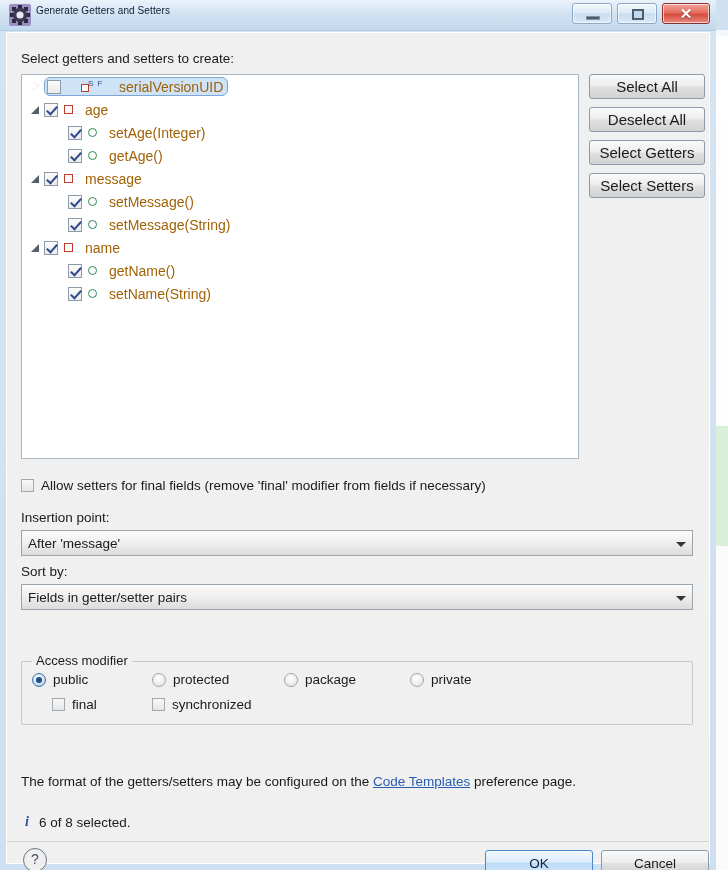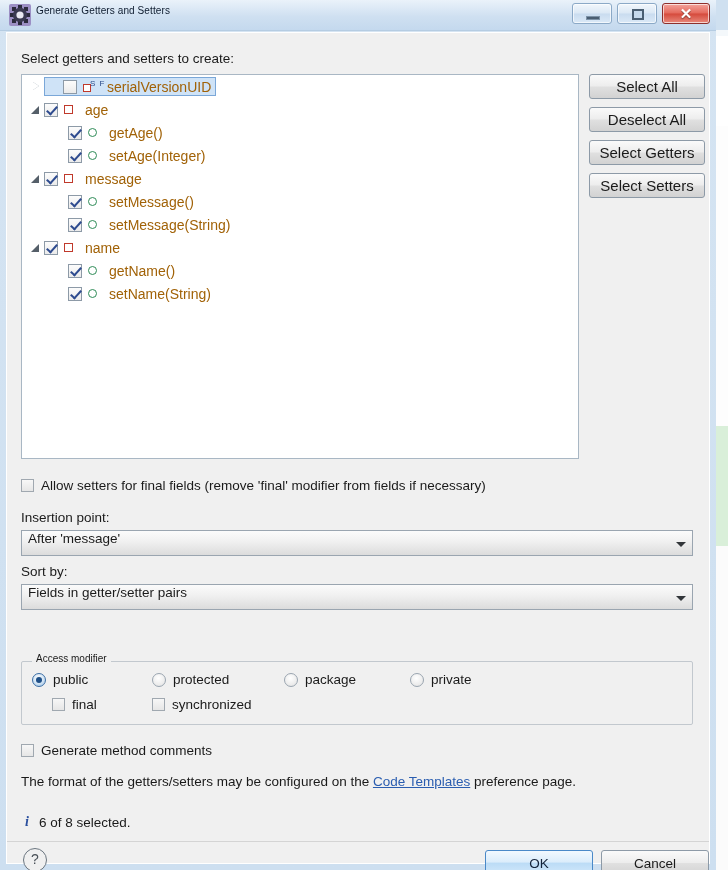--- a/index.html
+++ b/index.html
@@ -227,26 +227,27 @@
     font-family: "Liberation Sans", sans-serif;
     letter-spacing: 1px;
   }
   .tree-label {
     font-size: 14px;
     color: #a16207;
   }
   .row-selected .sel-wrap {
     background: #cfe3f7;
     border: 1px solid #7aa7d8;
-    border-radius: 0;
-    padding: 0 4px 0 18px;
+    border-radius: 6px;
+    padding: 0 4px 0 2px;
     display: flex;
     align-items: center;
     height: 19px;
     box-sizing: border-box;
+    gap: 14px;
   }
 
   
   .side-btns {
     position: absolute;
     left: 582px; top: 41px;
     width: 116px;
     display: flex;
     flex-direction: column;
     gap: 8px;
@@ -287,21 +288,21 @@
     font-size: 13.5px;
     color: #1a1a1a;
   }
   .combo {
     position: absolute;
     height: 26px;
     border: 1px solid #9aa5b0;
     background: linear-gradient(180deg,#fbfbfb 0%, #f0f0f0 45%, #dcdcdc 100%);
     box-sizing: border-box;
     display: flex;
-    align-items: flex-start;
+    align-items: center;
   }
   .combo .combo-val {
     font-size: 13.5px;
     color: #1a1a1a;
     padding-left: 6px;
     flex: 1;
     white-space: nowrap;
   }
   .combo .combo-arrow {
     width: 22px; height: 100%;
@@ -325,21 +326,21 @@
     width: 672px; height: 64px;
     border: 1px solid #c2c8ce;
     border-radius: 2px;
     box-sizing: border-box;
   }
   .group-title {
     position: absolute;
     left: 10px; top: -9px;
     background: #f0f0f0;
     padding: 0 4px;
-    font-size: 10px;
+    font-size: 13px;
     color: #1a1a1a;
   }
   .radio {
     width: 14px; height: 14px;
     border-radius: 50%;
     border: 1px solid #9aa5b0;
     background: radial-gradient(circle at 45% 35%, #ffffff 0%, #eaeaea 70%, #dcdcdc 100%);
     box-sizing: border-box;
     margin-right: 7px;
     flex: 0 0 14px;
@@ -500,27 +501,27 @@
       <div class="tree-row" style="padding-left:6px;">
         <span class="twisty expanded"></span>
         <span class="chk checked"></span>
         <span class="icon-field"></span>
         <span class="tree-label">age</span>
       </div>
 
       <div class="tree-row" style="padding-left:46px;">
         <span class="chk checked"></span>
         <span class="icon-method"></span>
+        <span class="tree-label">setAge(Integer)</span>
+      </div>
+
+      <div class="tree-row" style="padding-left:46px;">
+        <span class="chk checked"></span>
+        <span class="icon-method"></span>
         <span class="tree-label">getAge()</span>
-      </div>
-
-      <div class="tree-row" style="padding-left:46px;">
-        <span class="chk checked"></span>
-        <span class="icon-method"></span>
-        <span class="tree-label">setAge(Integer)</span>
       </div>
 
       <div class="tree-row" style="padding-left:6px;">
         <span class="twisty expanded"></span>
         <span class="chk checked"></span>
         <span class="icon-field"></span>
         <span class="tree-label">message</span>
       </div>
 
       <div class="tree-row" style="padding-left:46px;">
@@ -602,24 +603,20 @@
       <div class="row-chk" style="left:10px; top:35px;padding-left:20px;">
         <span class="chk-sq"></span>
         <span class="opt-text">final</span>
       </div>
       <div class="row-chk" style="left:130px; top:35px;">
         <span class="chk-sq"></span>
         <span class="opt-text">synchronized</span>
       </div>
     </div>
 
-    <div class="row-chk" style="left:14px; top:710px;">
-      <span class="chk-sq"></span>
-      <span class="opt-text">Generate method comments</span>
-    </div>
 
     <div class="foot-text">
       <span>The format of the getters/setters may be configured on the </span><a class="link" href="#">Code Templates</a><span> preference page.</span>
     </div>
 
     <div class="status">
       <span class="info-i">i</span>
       <span>6 of 8 selected.</span>
     </div>
 

